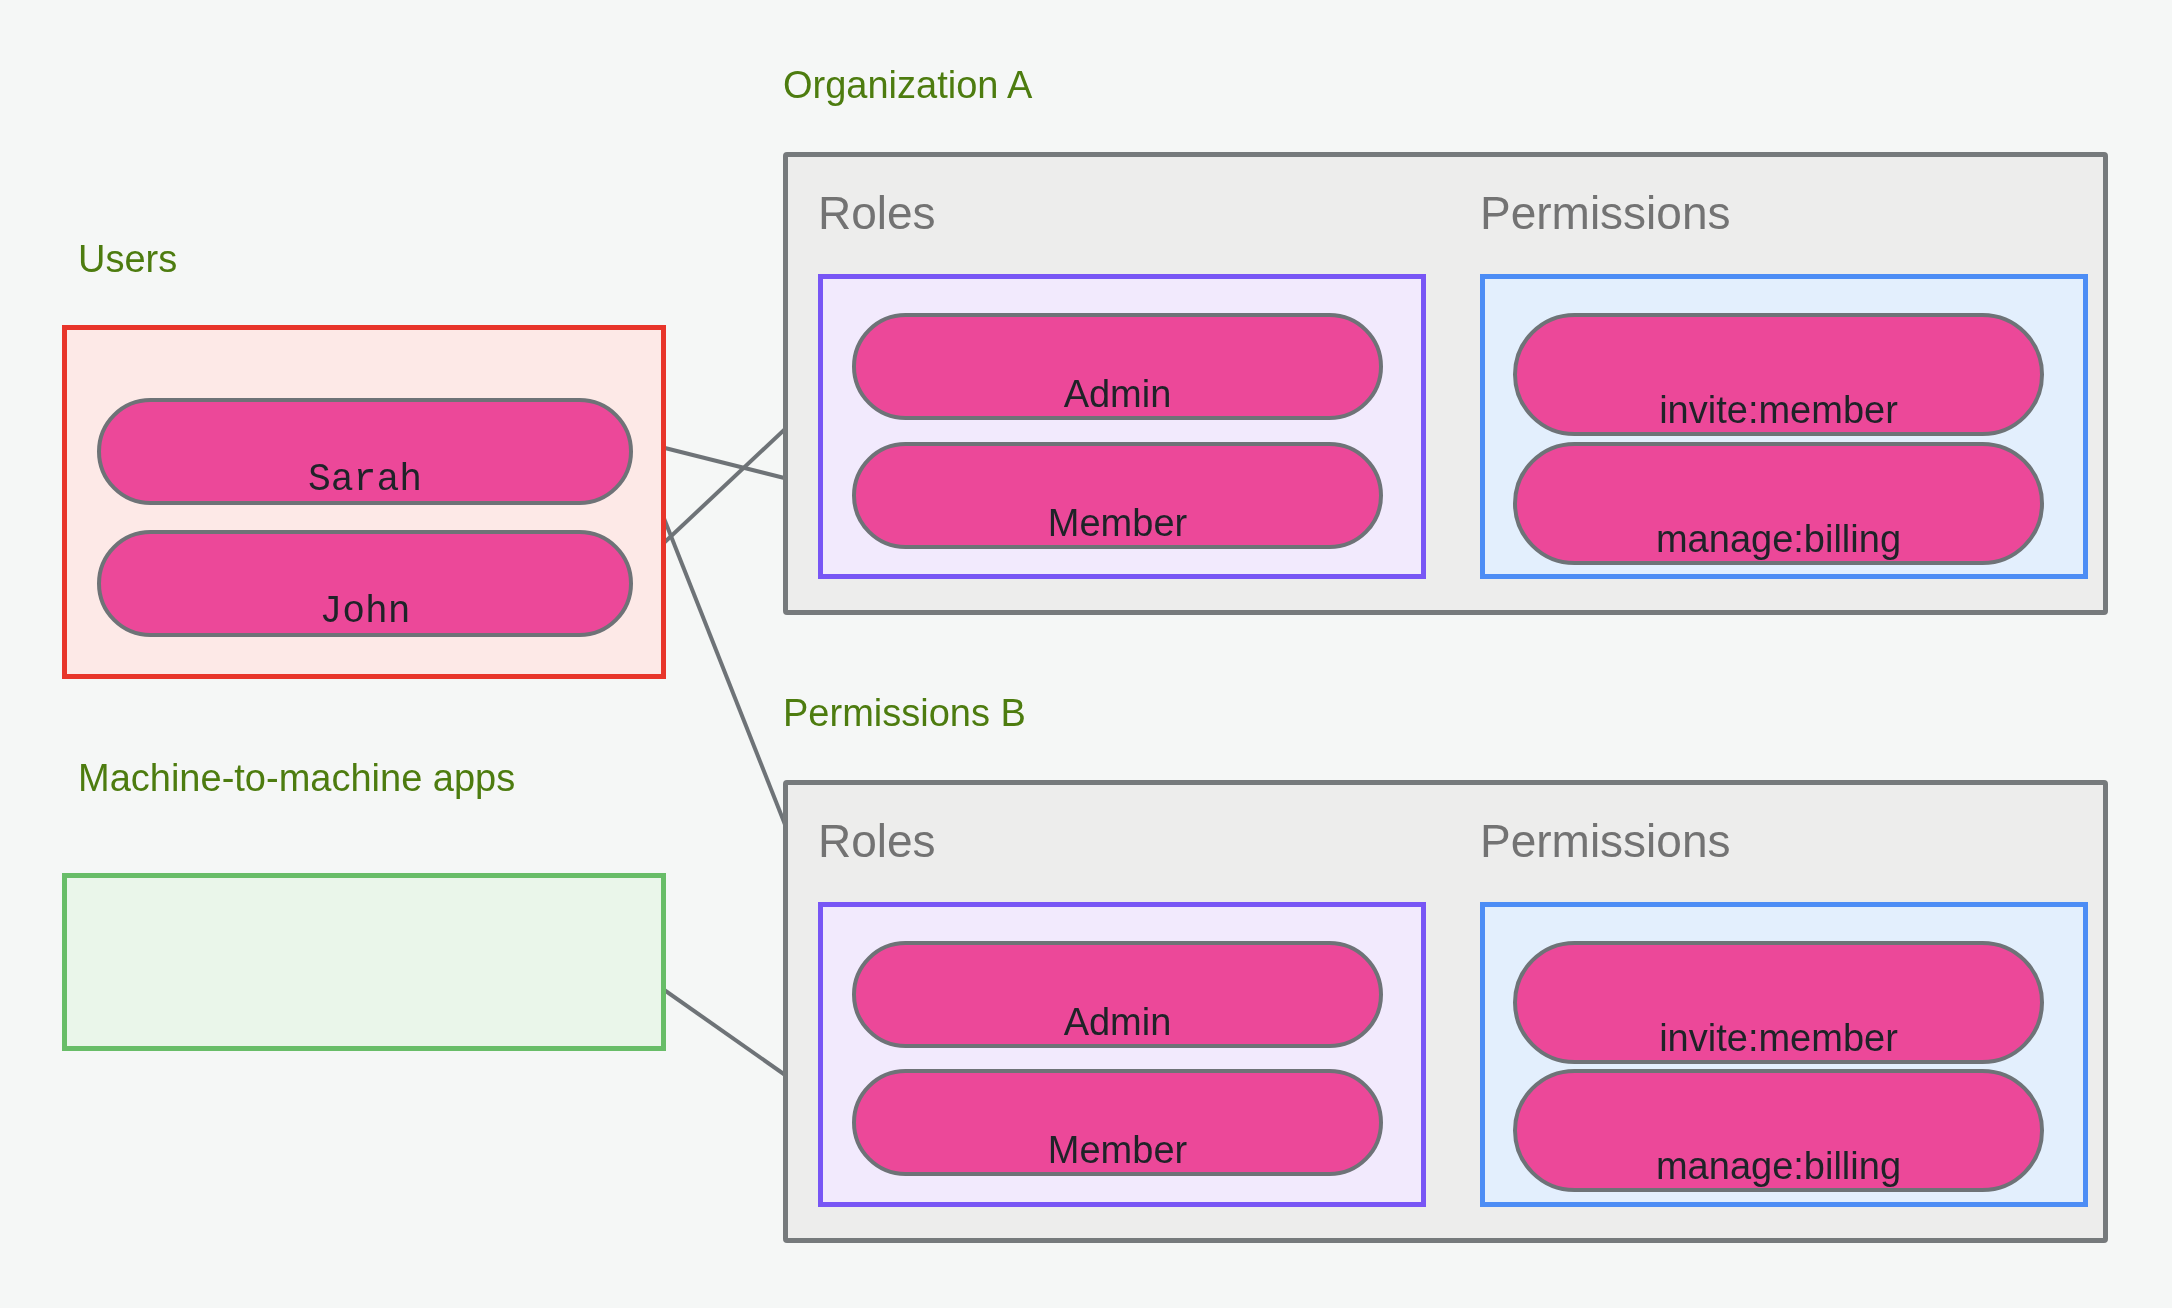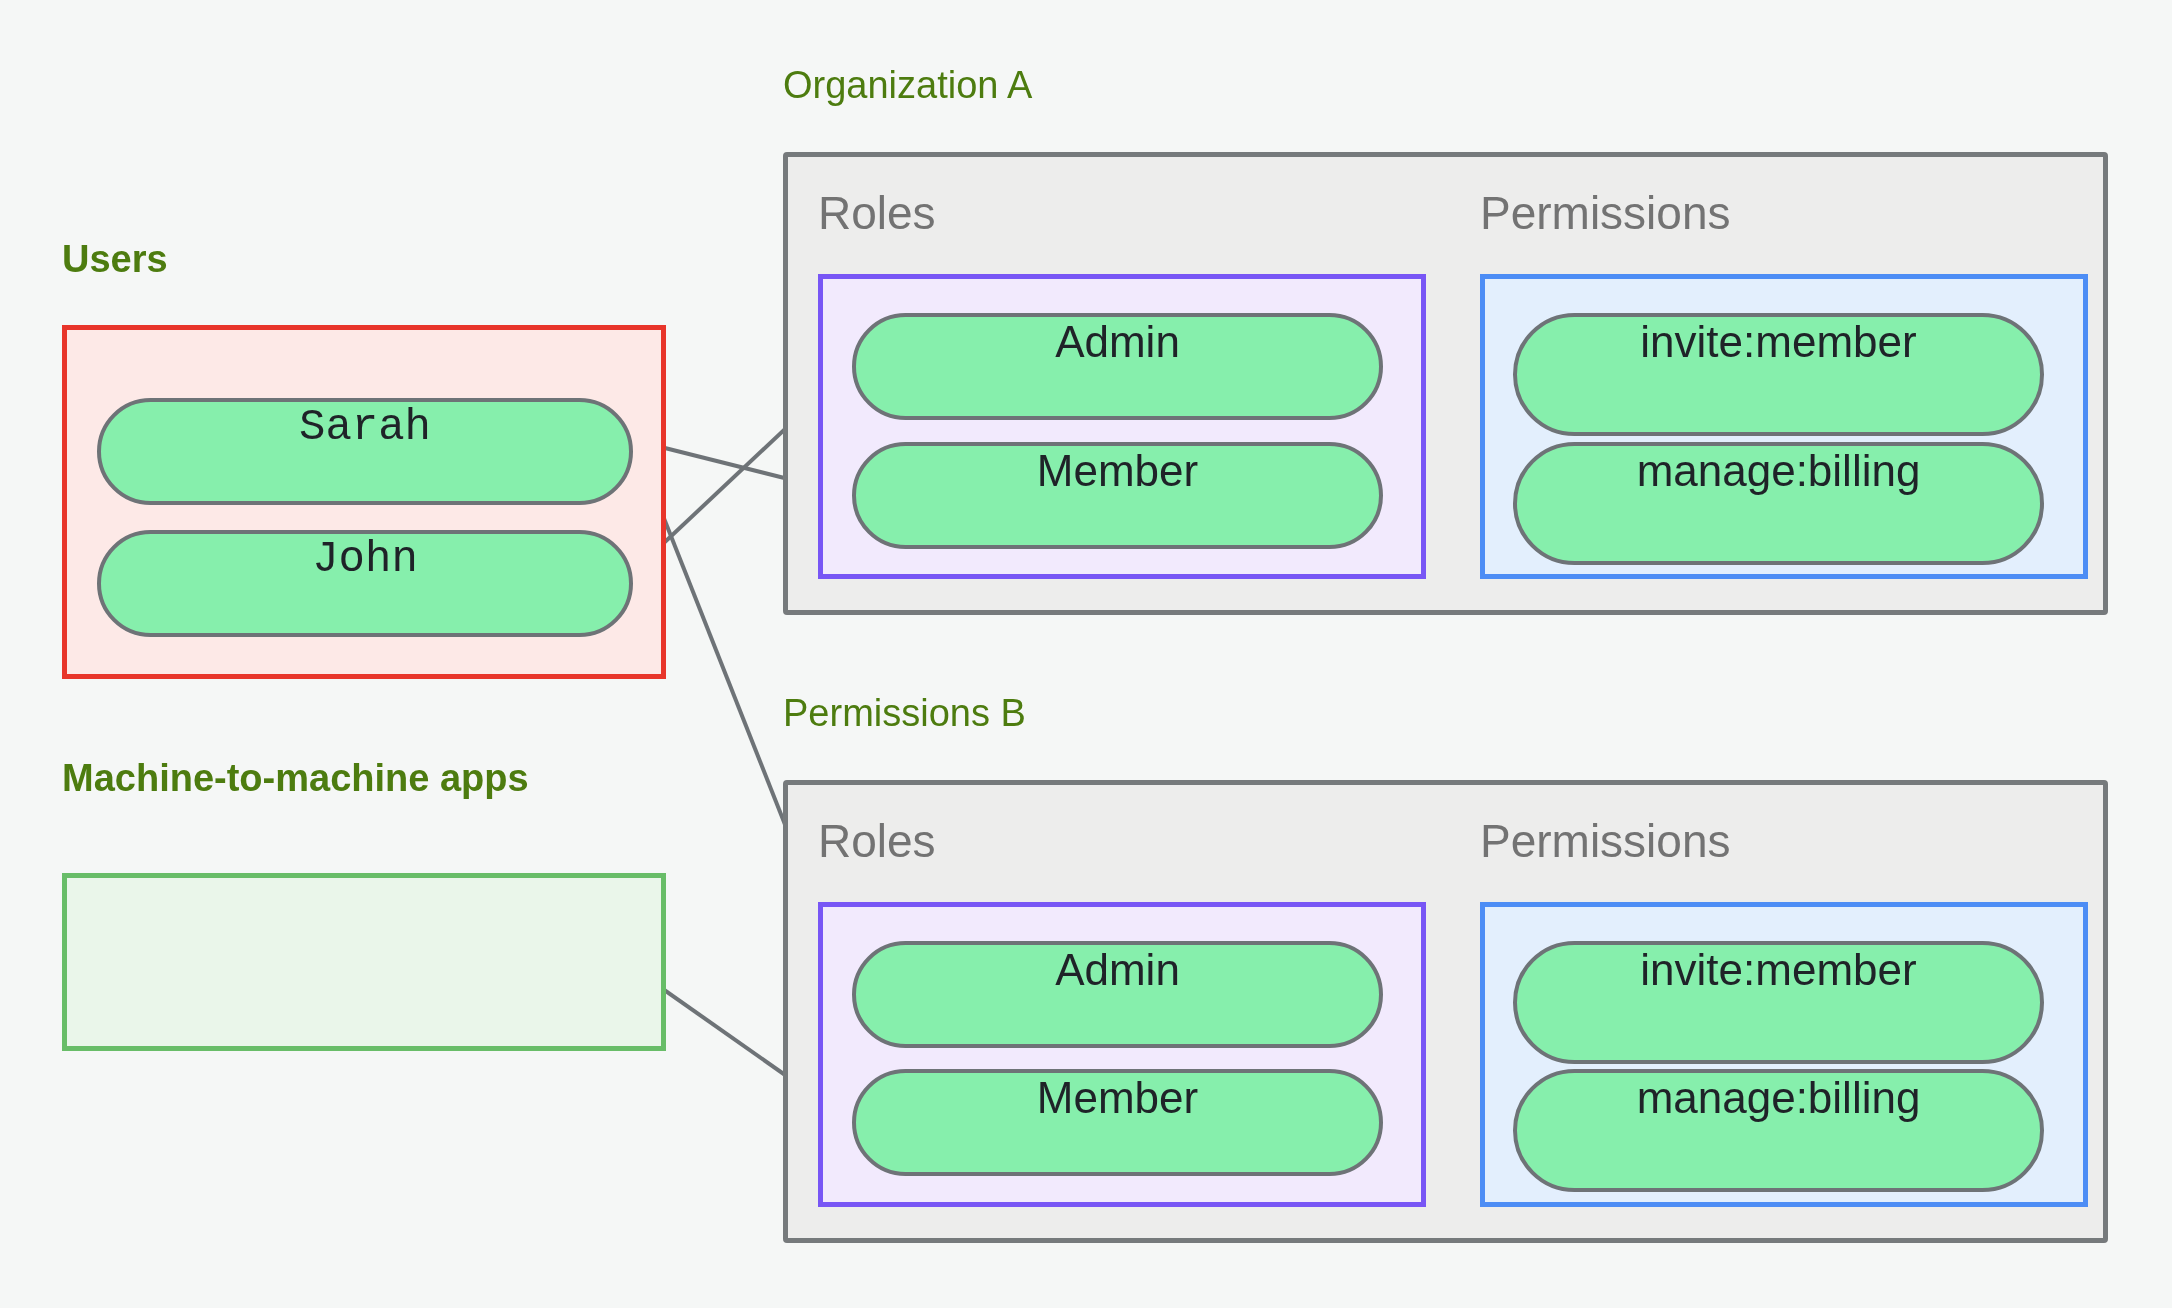--- a/index.html
+++ b/index.html
@@ -14,21 +14,21 @@
 
   
   .group-label{
     position:absolute;
     font-size:38px;
     color:#4d7c0f;
     font-weight:400;
     white-space:nowrap;
     line-height:1;
   }
-  .group-label.bold{font-weight:700;}
+  .group-label.bold{font-weight:400;margin-left:16px;}
 
   
   .box{position:absolute;box-sizing:border-box;}
   .box-users{
     left:62px;top:325px;width:604px;height:354px;
     background:#fde9e7;border:5px solid #e8352a;
   }
   .box-m2m{
     left:62px;top:873px;width:604px;height:178px;
     background:#eaf6ea;border:5px solid #68bd68;
@@ -49,25 +49,25 @@
 
   
   .section-title{
     position:absolute;font-size:46px;color:#737373;
     white-space:nowrap;line-height:1;
   }
 
   
   .pill{
     position:absolute;box-sizing:border-box;
-    background:#86efac;
+    background:#ec4899;
     border:4px solid #6e7377;
     border-radius:999px;
-    display:flex;align-items:flex-start;justify-content:center;
-    font-size:44px;color:#1f2328;
+    display:flex;align-items:flex-end;justify-content:center;
+    font-size:38px;color:#1f2328;
     white-space:nowrap;
   }
   .pill-user{left:97px;width:536px;height:107px;font-family:Liberation Mono, monospace;}
   .pill-role{width:531px;height:107px;}
   .pill-perm{width:531px;height:123px;}
 
   
   #edges{position:absolute;left:0;top:0;width:2172px;height:1308px;pointer-events:none;}
   #edges line, #edges path{stroke:#6e7377;stroke-width:4;fill:none;}
   #edges circle{fill:#6e7377;}

